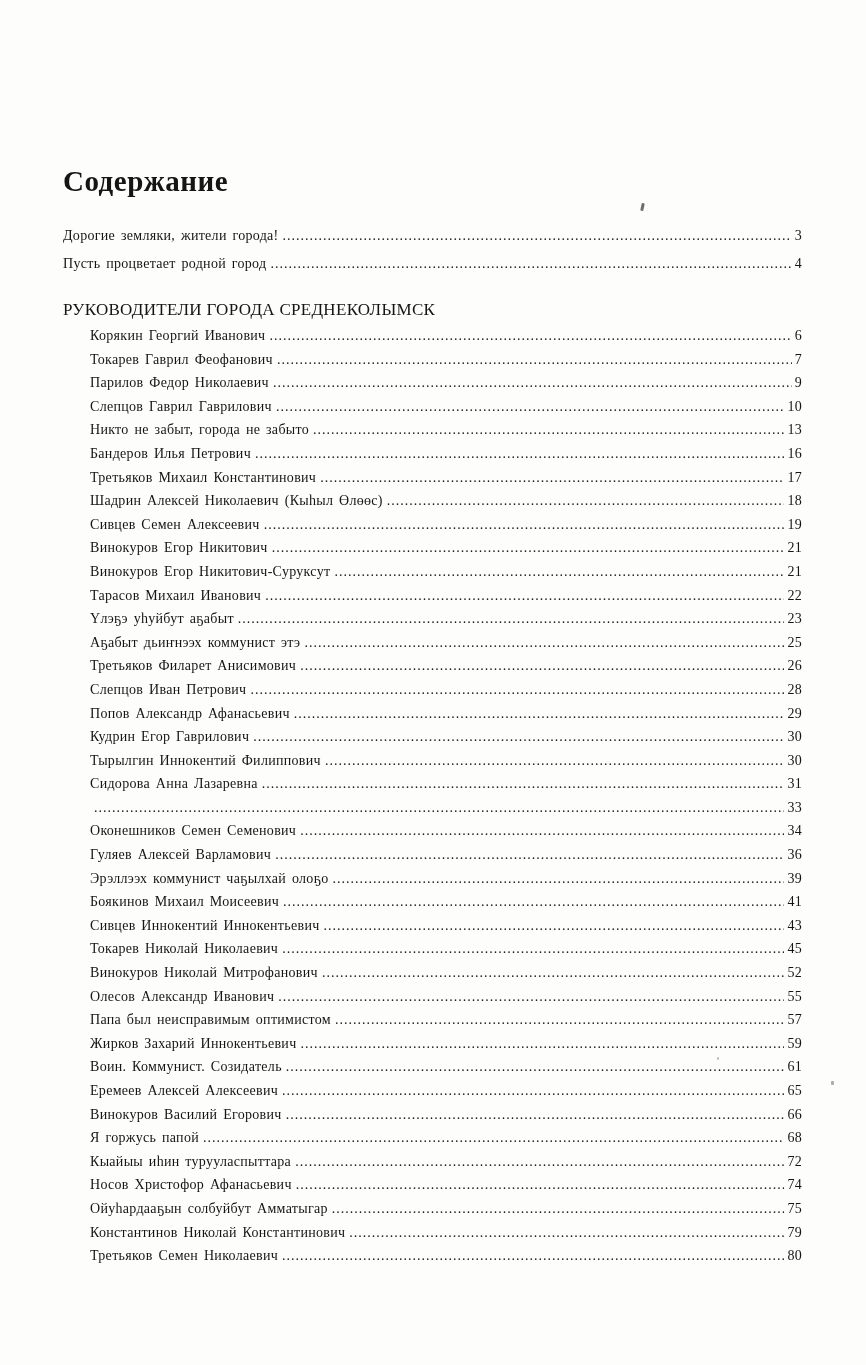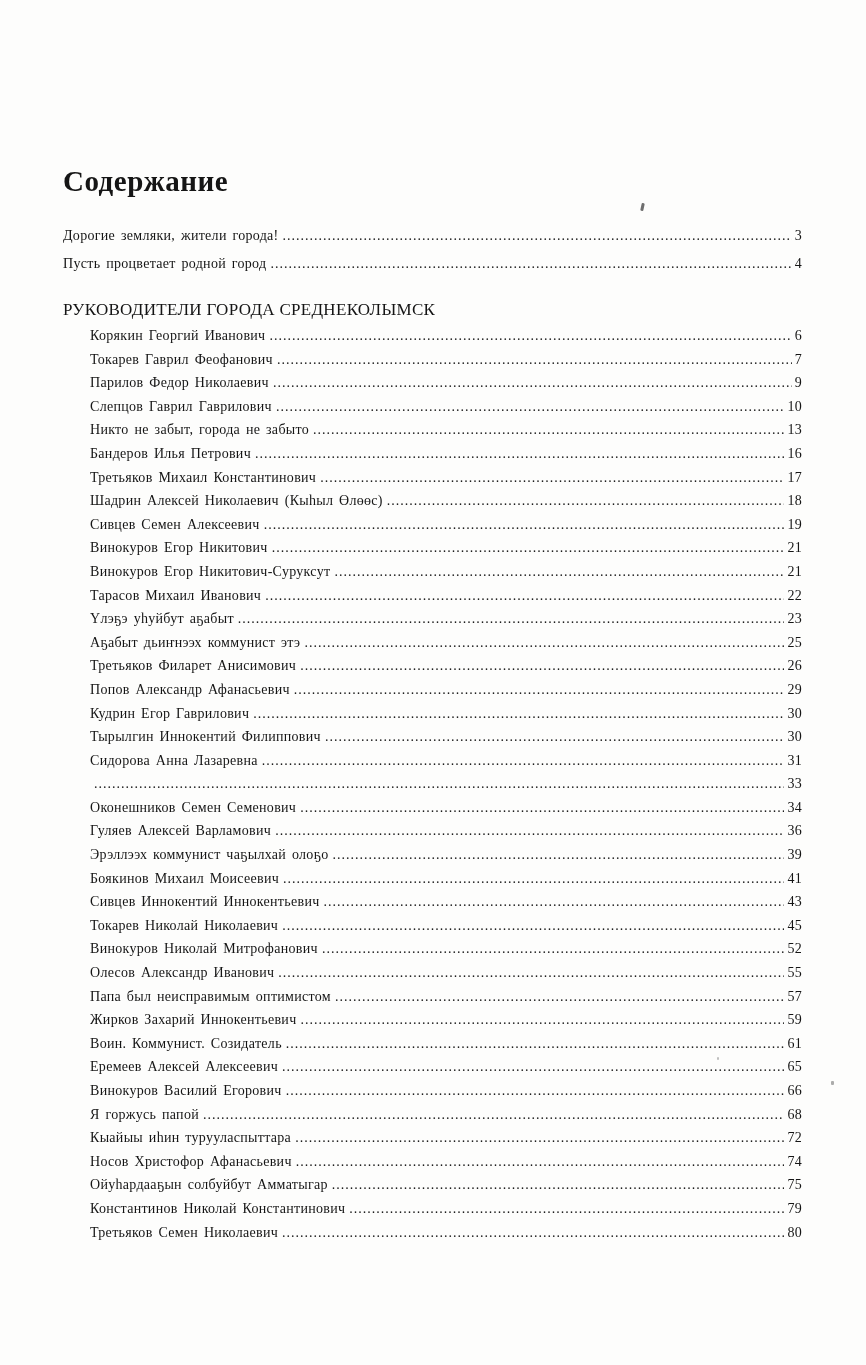--- a/index.html
+++ b/index.html
@@ -182,20 +182,25 @@
           <span class="toc-label">Аҕабыт дьиҥнээх коммунист этэ</span>
           <span class="toc-leader"></span>
           <span class="toc-page">25</span>
         </div>
         <div class="toc-row">
           <span class="toc-label">Третьяков Филарет Анисимович</span>
           <span class="toc-leader"></span>
           <span class="toc-page">26</span>
         </div>
         <div class="toc-row">
+          <span class="toc-label">Слепцов Иван Петрович</span>
+          <span class="toc-leader"></span>
+          <span class="toc-page">28</span>
+        </div>
+        <div class="toc-row">
           <span class="toc-label">Попов Александр Афанасьевич</span>
           <span class="toc-leader"></span>
           <span class="toc-page">29</span>
         </div>
         <div class="toc-row">
           <span class="toc-label">Кудрин Егор Гаврилович</span>
           <span class="toc-leader"></span>
           <span class="toc-page">30</span>
         </div>
         <div class="toc-row">

